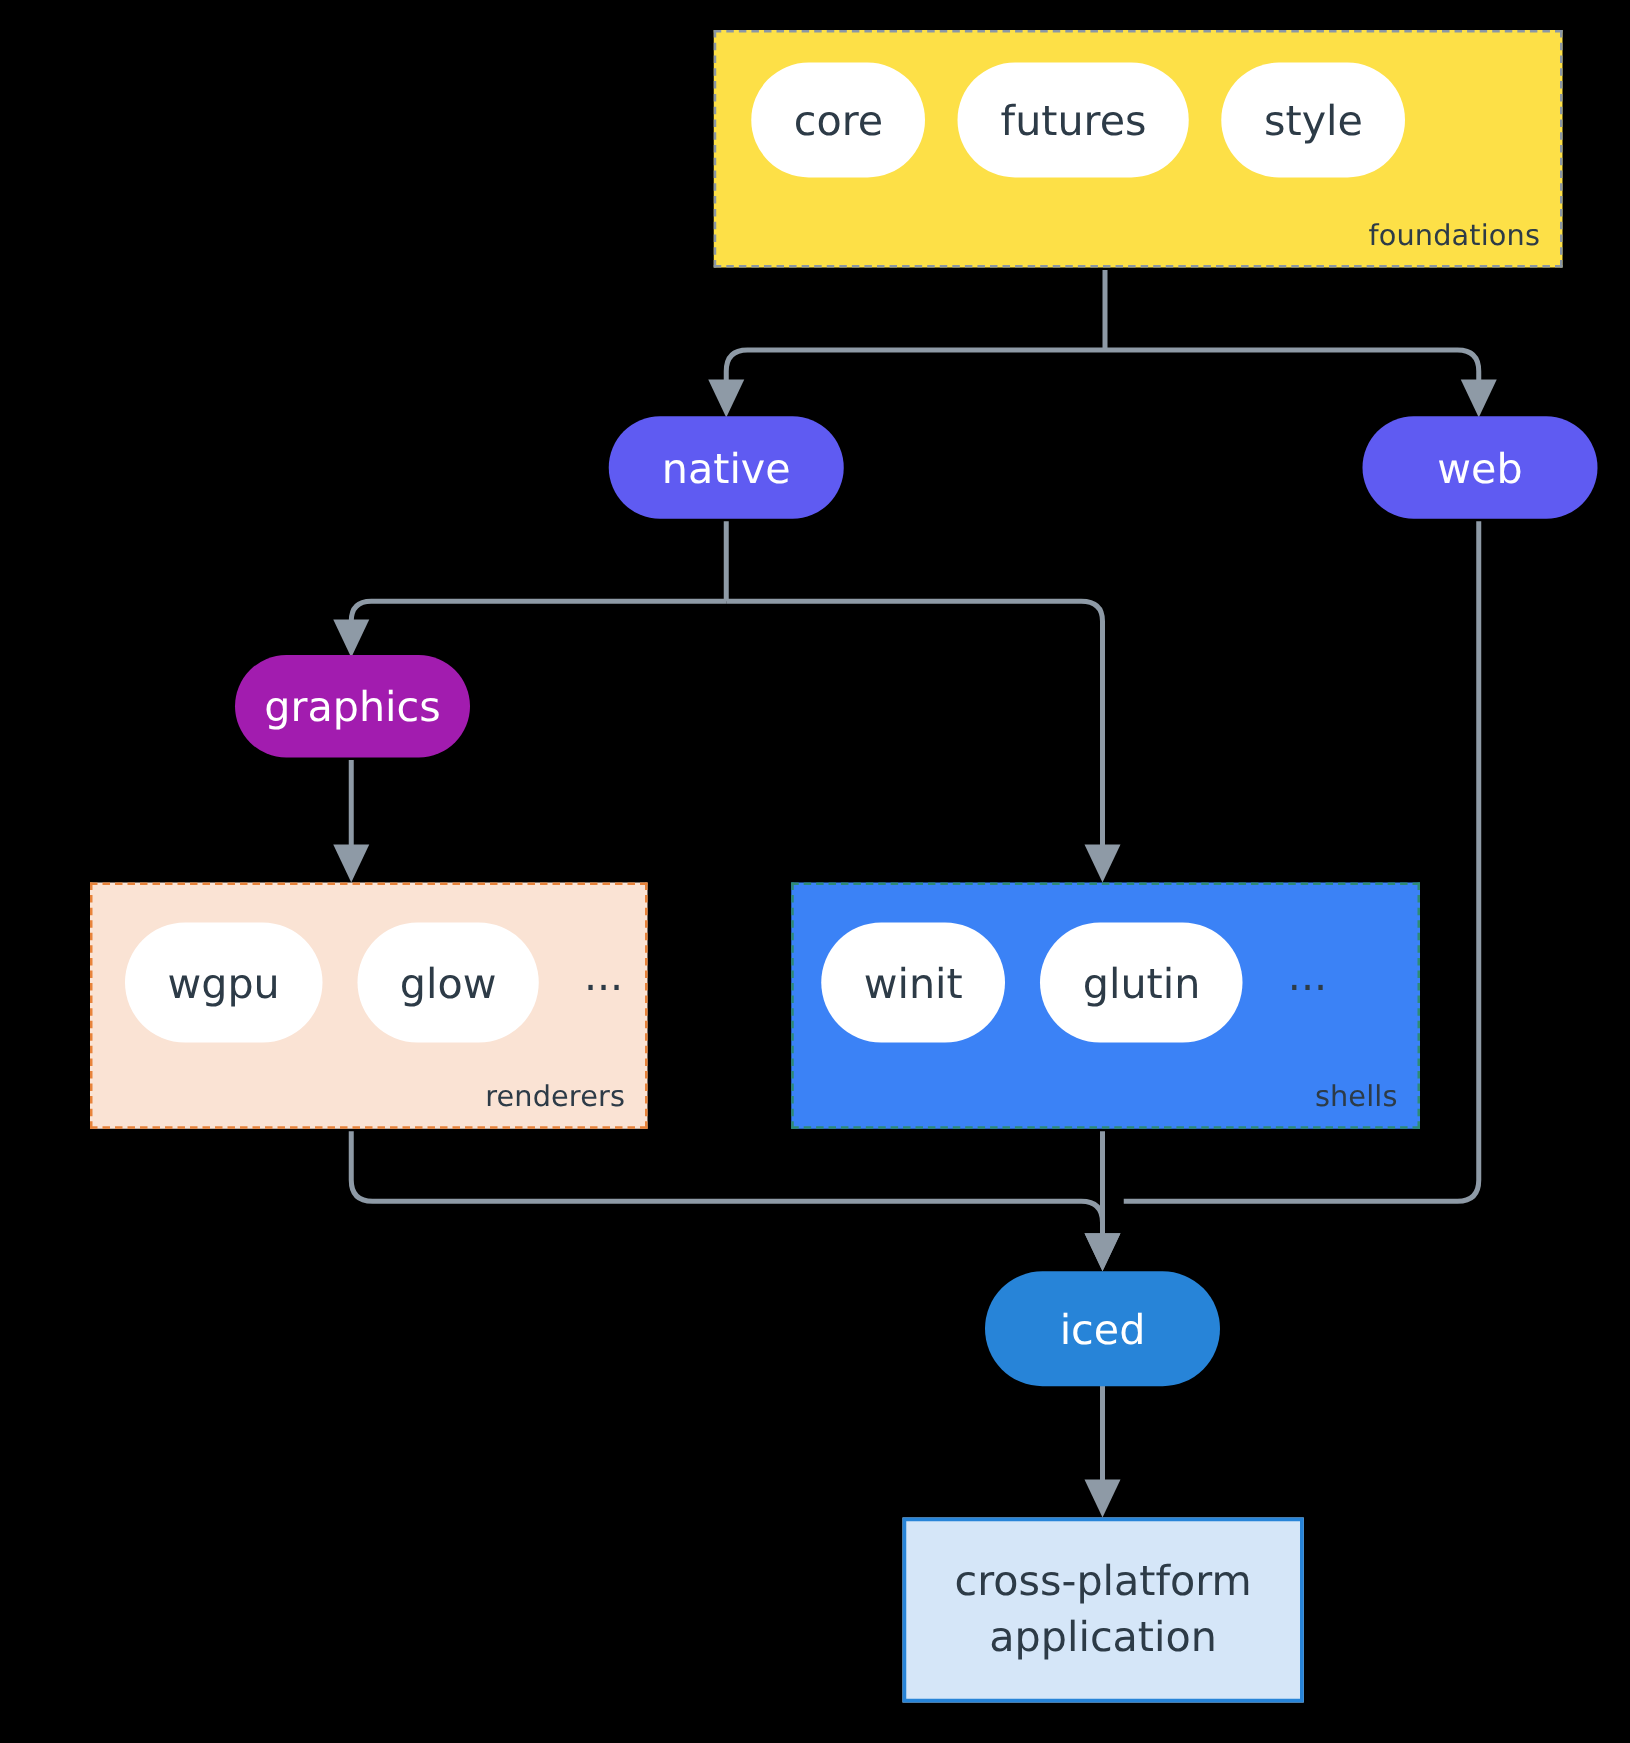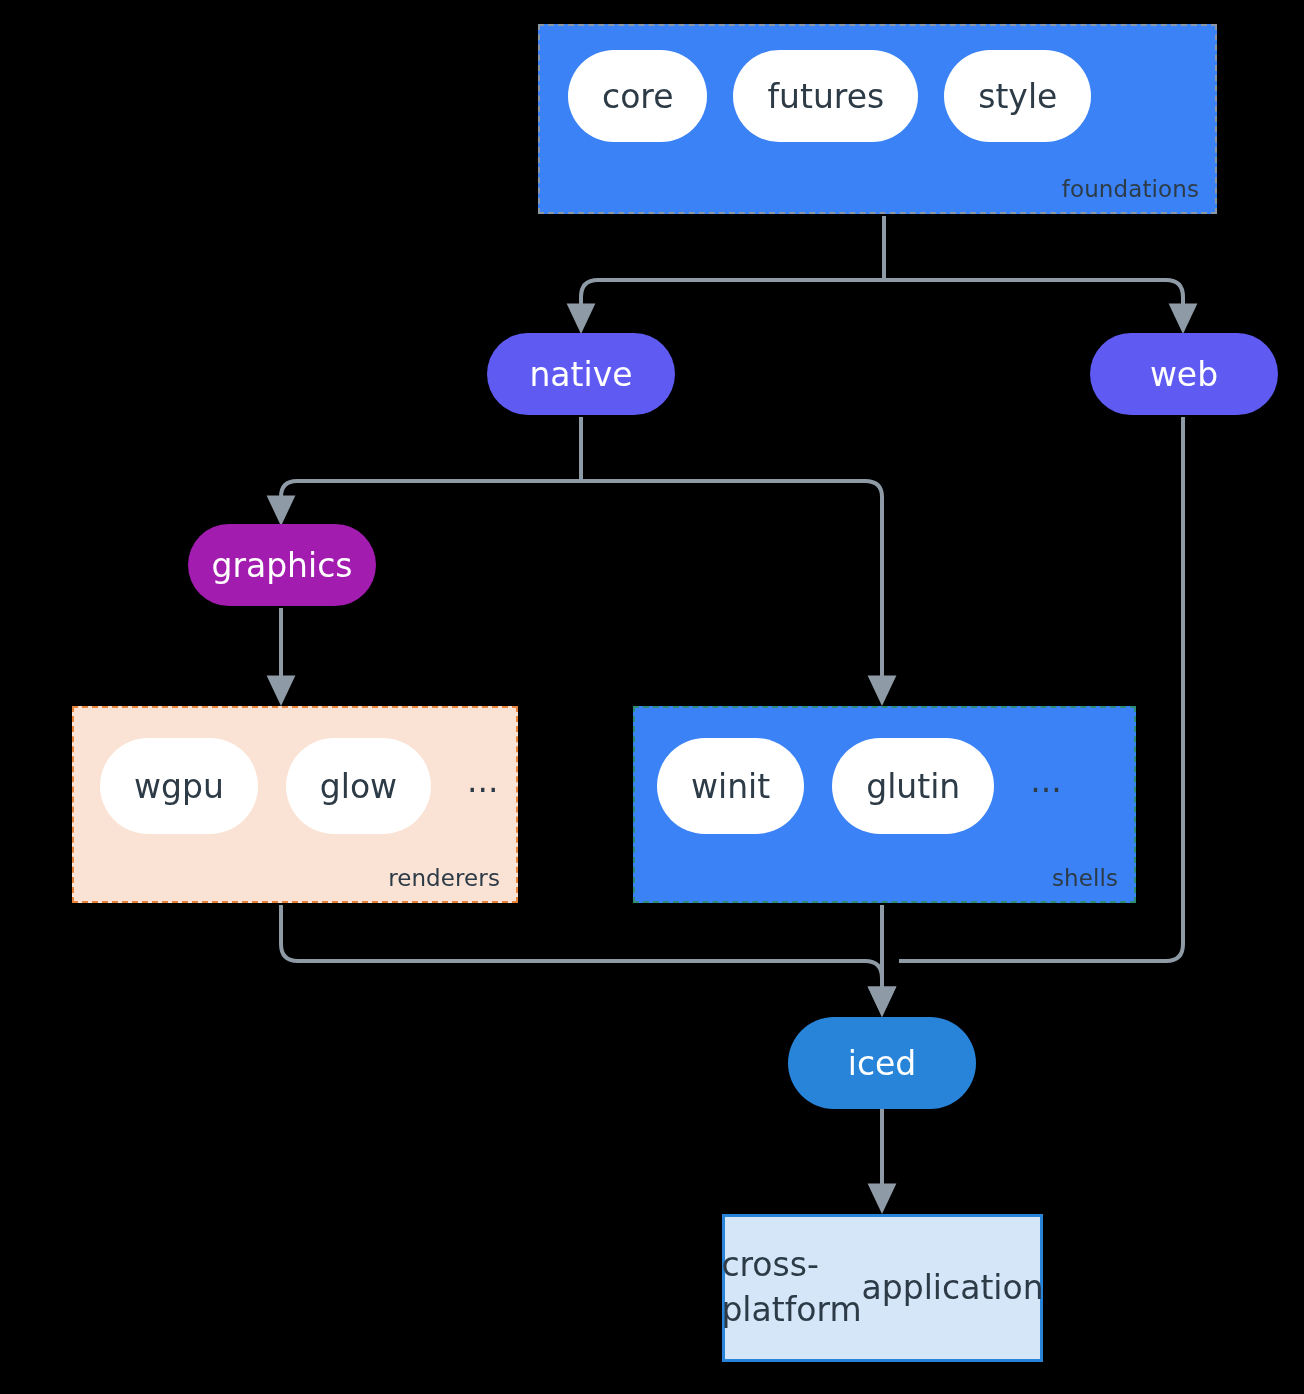--- a/index.html
+++ b/index.html
@@ -33,25 +33,25 @@
     position: absolute;
     right: 16px;
     bottom: 10px;
     font-size: 23px;
     color: #2d3b47;
     letter-spacing: 0.1px;
     white-space: nowrap;
   }
 
   .cluster.foundations {
-    left: 538px;
+    left: 571px;
     top: 24px;
     width: 679px;
     height: 190px;
-    background: #3b82f6;
+    background: #fde047;
     border: 2px dashed #8b97a5;
   }
   .cluster.renderers {
     left: 36px;
     top: 706px;
     width: 446px;
     height: 197px;
     background: #fae3d4;
     border: 2px dashed #e8833a;
     margin-left: 36px;
@@ -146,21 +146,21 @@
   .app-box {
     position: absolute;
     left: 722px;
     top: 1214px;
     width: 321px;
     height: 148px;
     background: #d5e6f8;
     border: 3px solid #2784d8;
     box-sizing: border-box;
     display: flex;
-    flex-direction: row;
+    flex-direction: column;
     align-items: center;
     justify-content: center;
     color: #2d3b47;
     font-size: 33px;
     line-height: 1.35;
   }
 </style>
 </head>
 <body>
 

